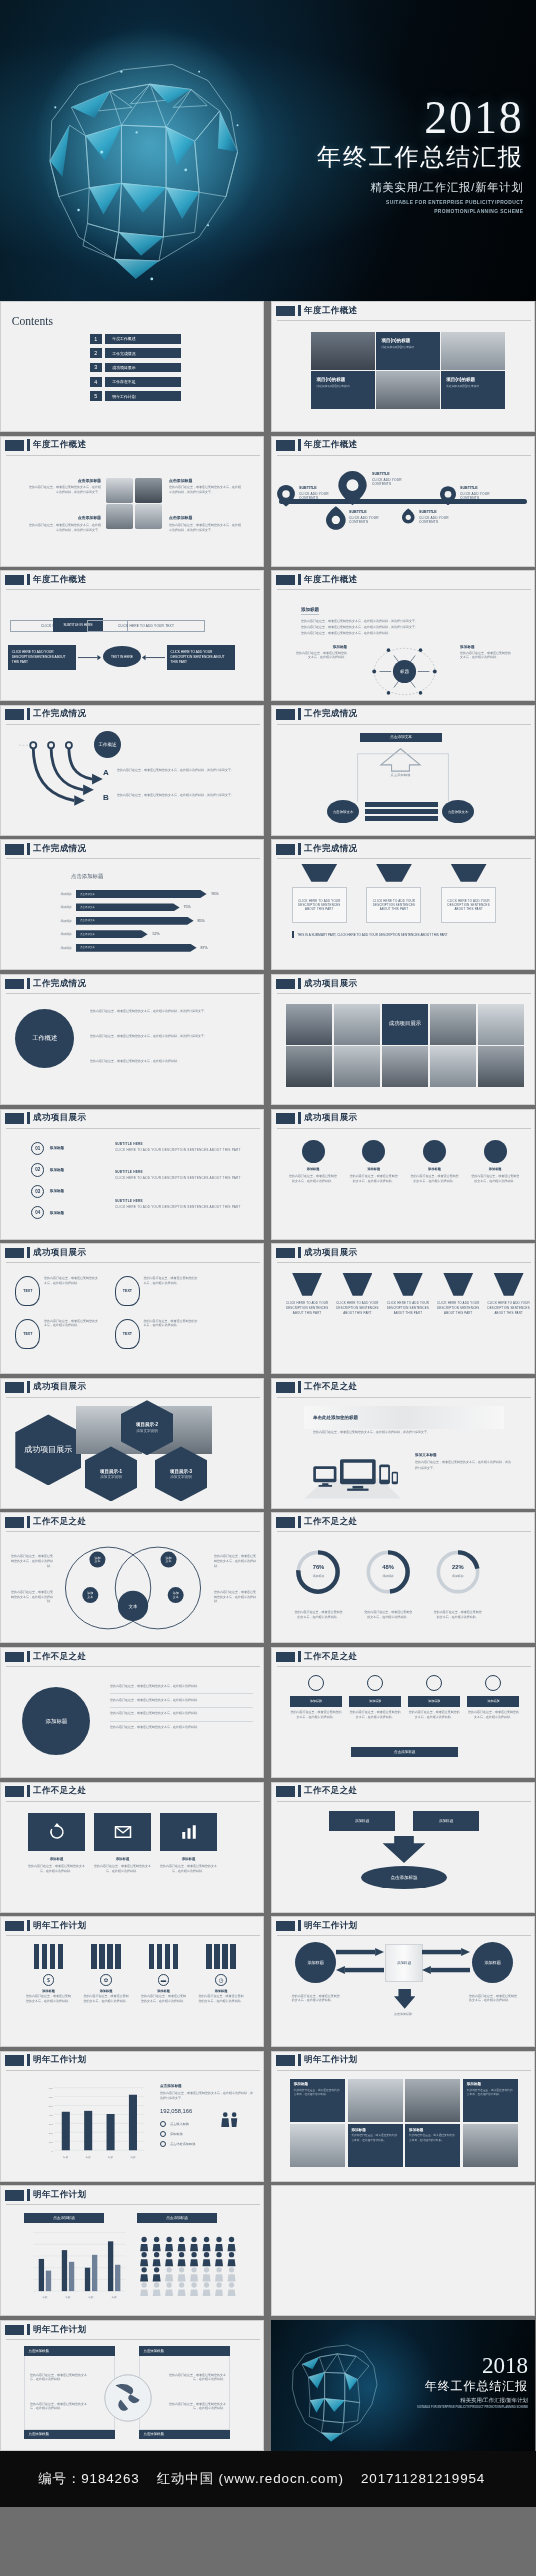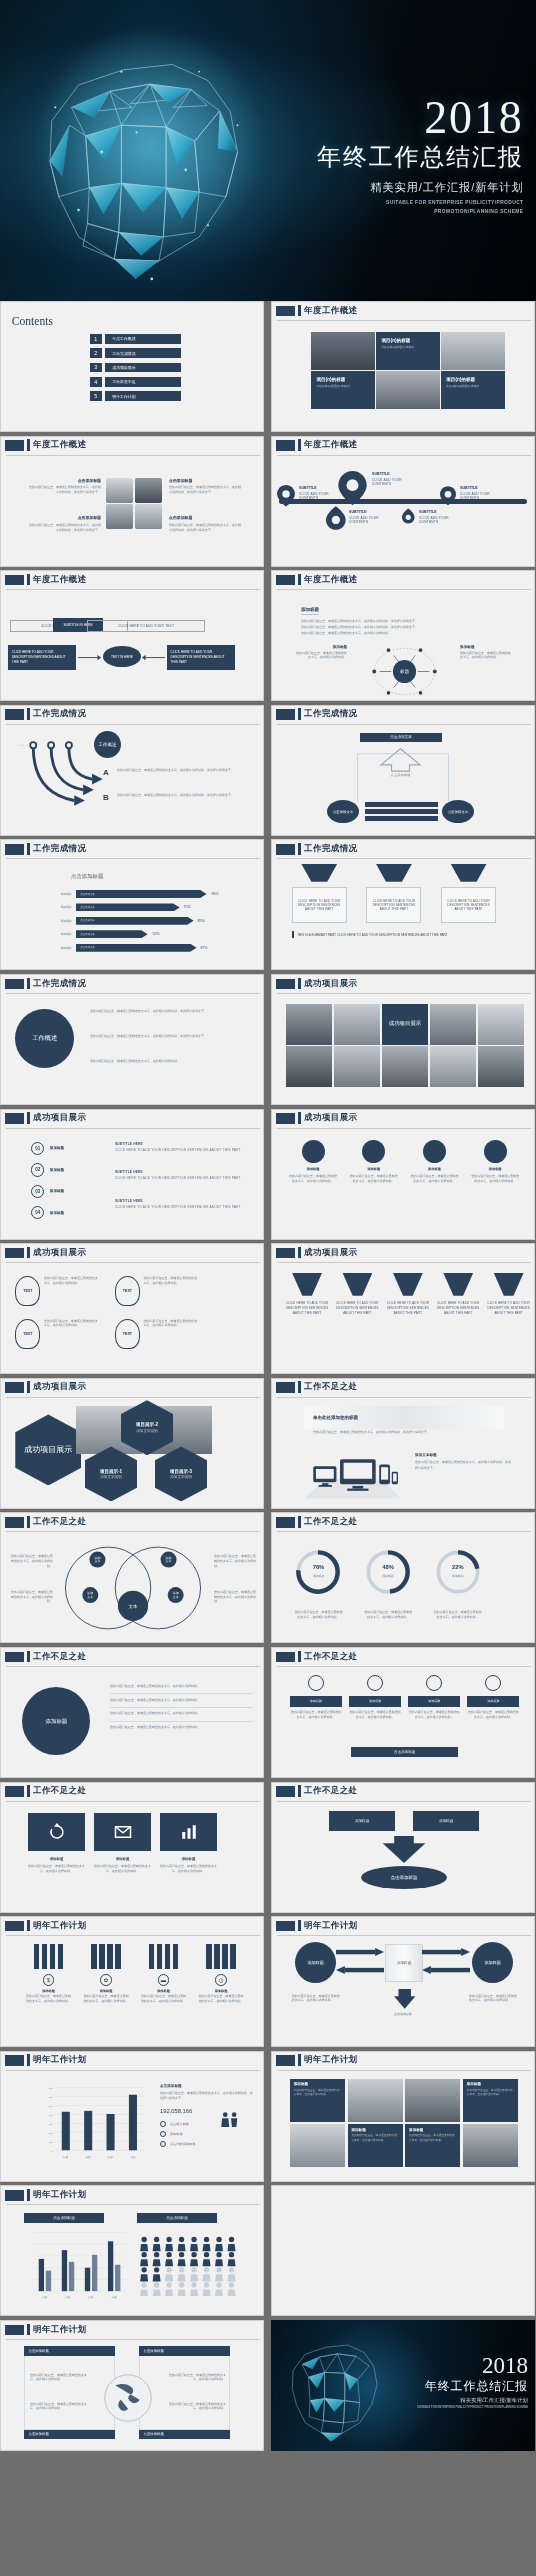--- a/index.html
+++ b/index.html
@@ -1410,15 +1410,22 @@
       <div class="ec-txt">
         <div class="ec-year">2018</div>
         <div class="ec-title">年终工作总结汇报</div>
         <div class="ec-sub">精美实用/工作汇报/新年计划</div>
         <div class="ec-en">SUITABLE FOR ENTERPRISE PUBLICITY/PRODUCT PROMOTION/PLANNING SCHEME</div>
       </div>
     </div>
 
   </div>
 
+  <div class="footer">
+    <div class="footer-txt">
+      <span>编号：9184263</span>
+      <span>红动中国 (www.redocn.com)</span>
+      <span>201711281219954</span>
+    </div>
+  </div>
 
 </div>
 
 
 </body></html>

